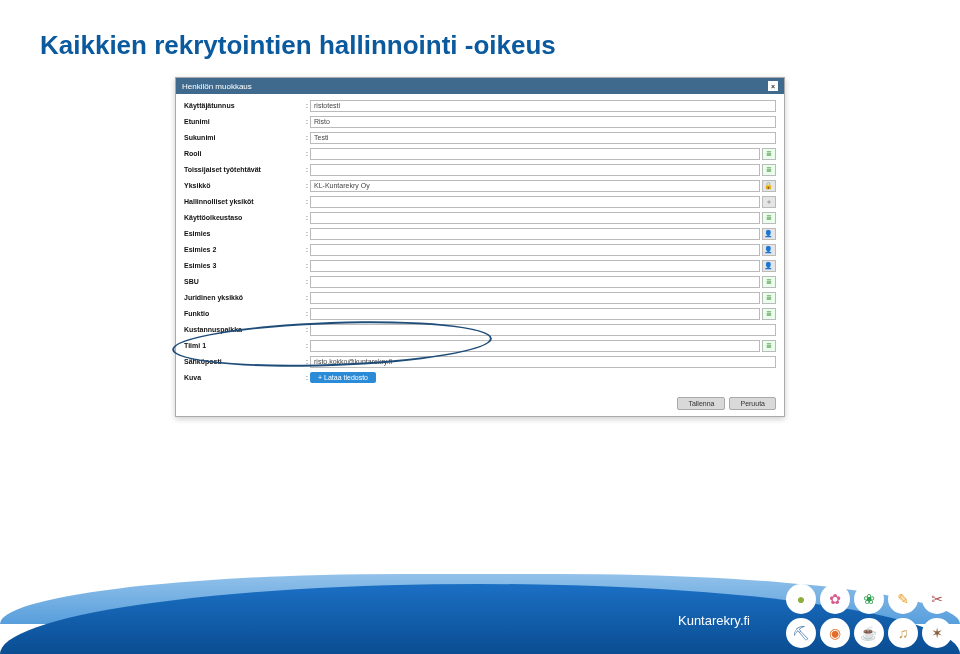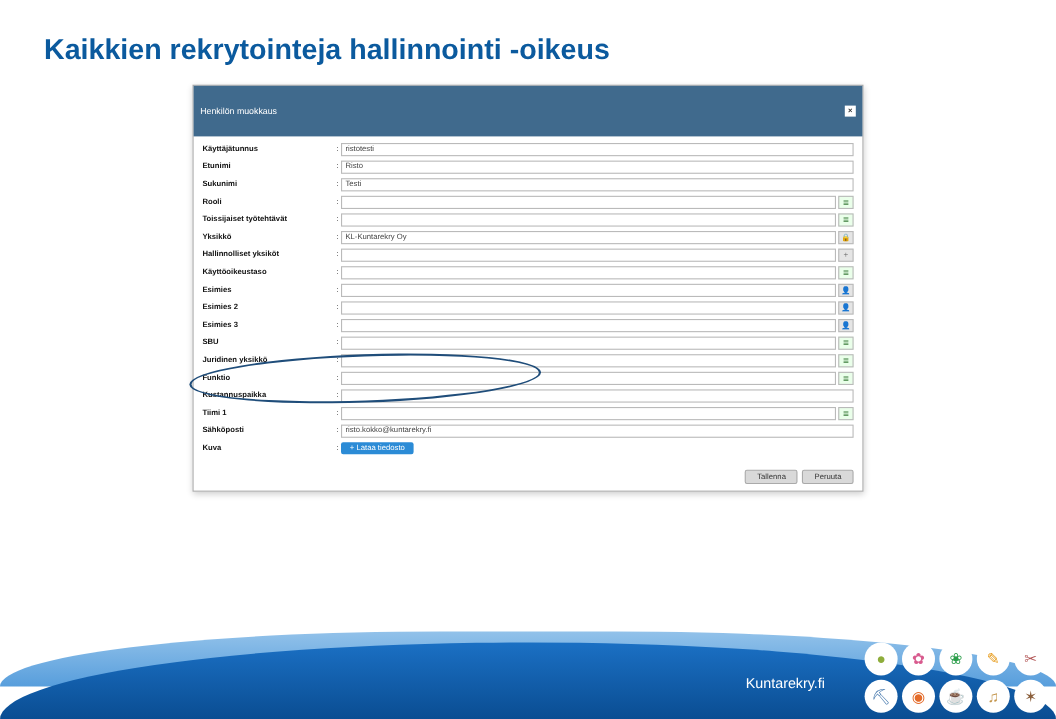--- a/index.html
+++ b/index.html
@@ -47,21 +47,21 @@
     width: 610px;
     border: 1px solid #aaa;
     background: #fff;
     font-size: 8px;
     color: #222;
     box-shadow: 0 2px 6px rgba(0,0,0,.2);
   }
   .modal-header {
     background: #406a8d;
     color: #fff;
-    padding: 18px 6px;
+    padding: 3px 6px;
     display: flex;
     justify-content: space-between;
     align-items: center;
     font-size: 8px;
   }
   .modal-header .x {
     background: #fff;
     color: #333;
     width: 10px;
     height: 10px;
@@ -224,21 +224,21 @@
   .ic.shovel{ color: #4c7db0; }
   .ic.palette{ color:#e46c2b; }
   .ic.mug   { color:#5f9dc9; }
   .ic.guitar{ color:#c3944a; }
   .ic.whisk { color:#8a5e3a; }
 </style>
 </head>
 <body>
 
 <div class="slide">
-  <h1>Kaikkien rekrytointeja hallinnointi -oikeus</h1>
+  <h1>Kaikkien rekrytointien hallinnointi -oikeus</h1>
   <ul class="bullets">
   </ul>
 
   <div class="modal">
     <div class="modal-header">
       <span>Henkilön muokkaus</span>
       <span class="x">×</span>
     </div>
     <div class="modal-body" id="modal-rows">
         <div class="row">

